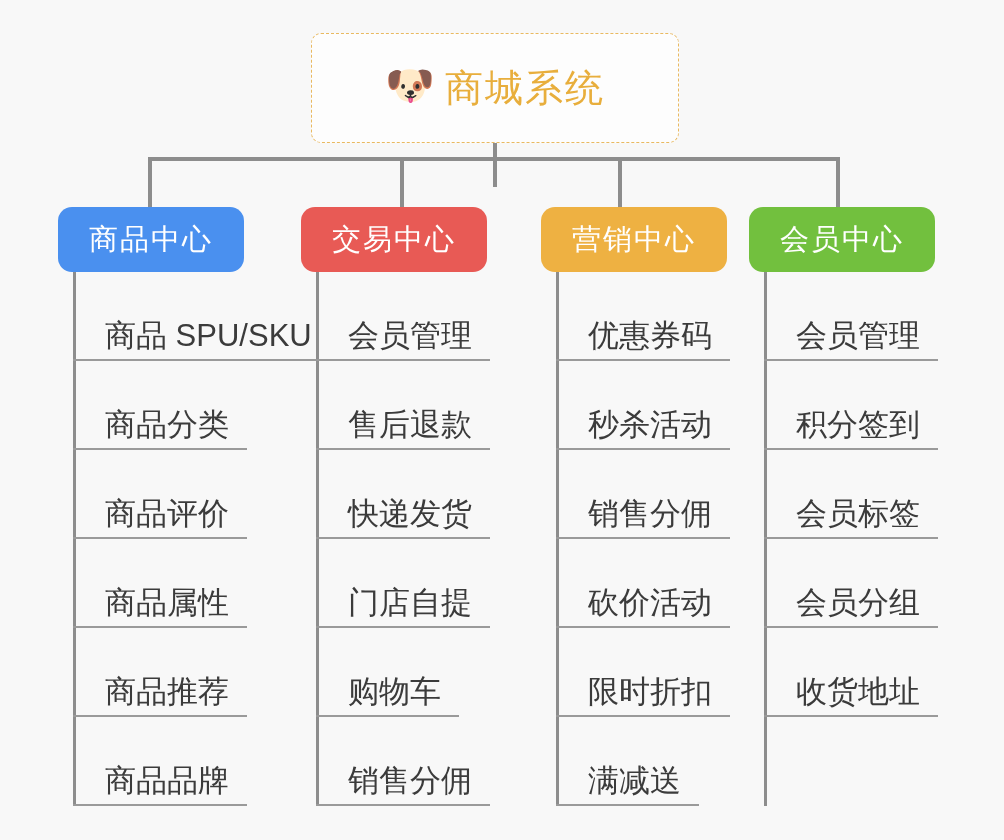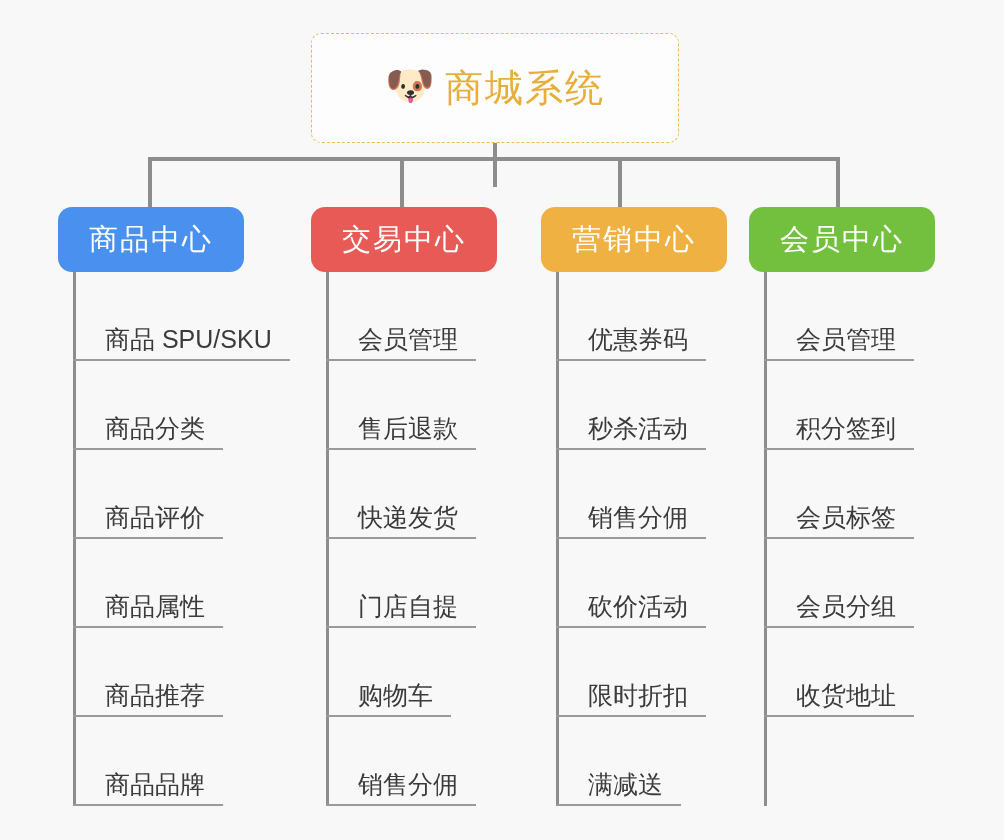--- a/index.html
+++ b/index.html
@@ -109,30 +109,30 @@
     height: 89px;
     display: flex;
     align-items: flex-end;
     padding-left: 15px;
     box-sizing: border-box;
   }
   .leaf-inner {
     display: inline-block;
     border-bottom: 2px solid #9a9a9a;
     padding: 0 18px 6px 32px;
-    font-size: 25px;
+    font-size: 31px;
     color: #3b3b3b;
     white-space: nowrap;
     line-height: 1.1;
   }
 
   
   .branch-1 { left: 58px;  }
   .branch-1 .branch-header { width: 186px; background: #4a90ef; }
-  .branch-2 { left: 311px; }
+  .branch-2 { left: 301px; }
   .branch-2 .branch-header { width: 186px; background: #e85a55; }
   .branch-3 { left: 541px; }
   .branch-3 .branch-header { width: 186px; background: #eeb142; }
   .branch-4 { left: 749px; }
   .branch-4 .branch-header { width: 186px; background: #72c03e; }
 </style>
 </head>
 <body>
 
 <div id="mindmap">

